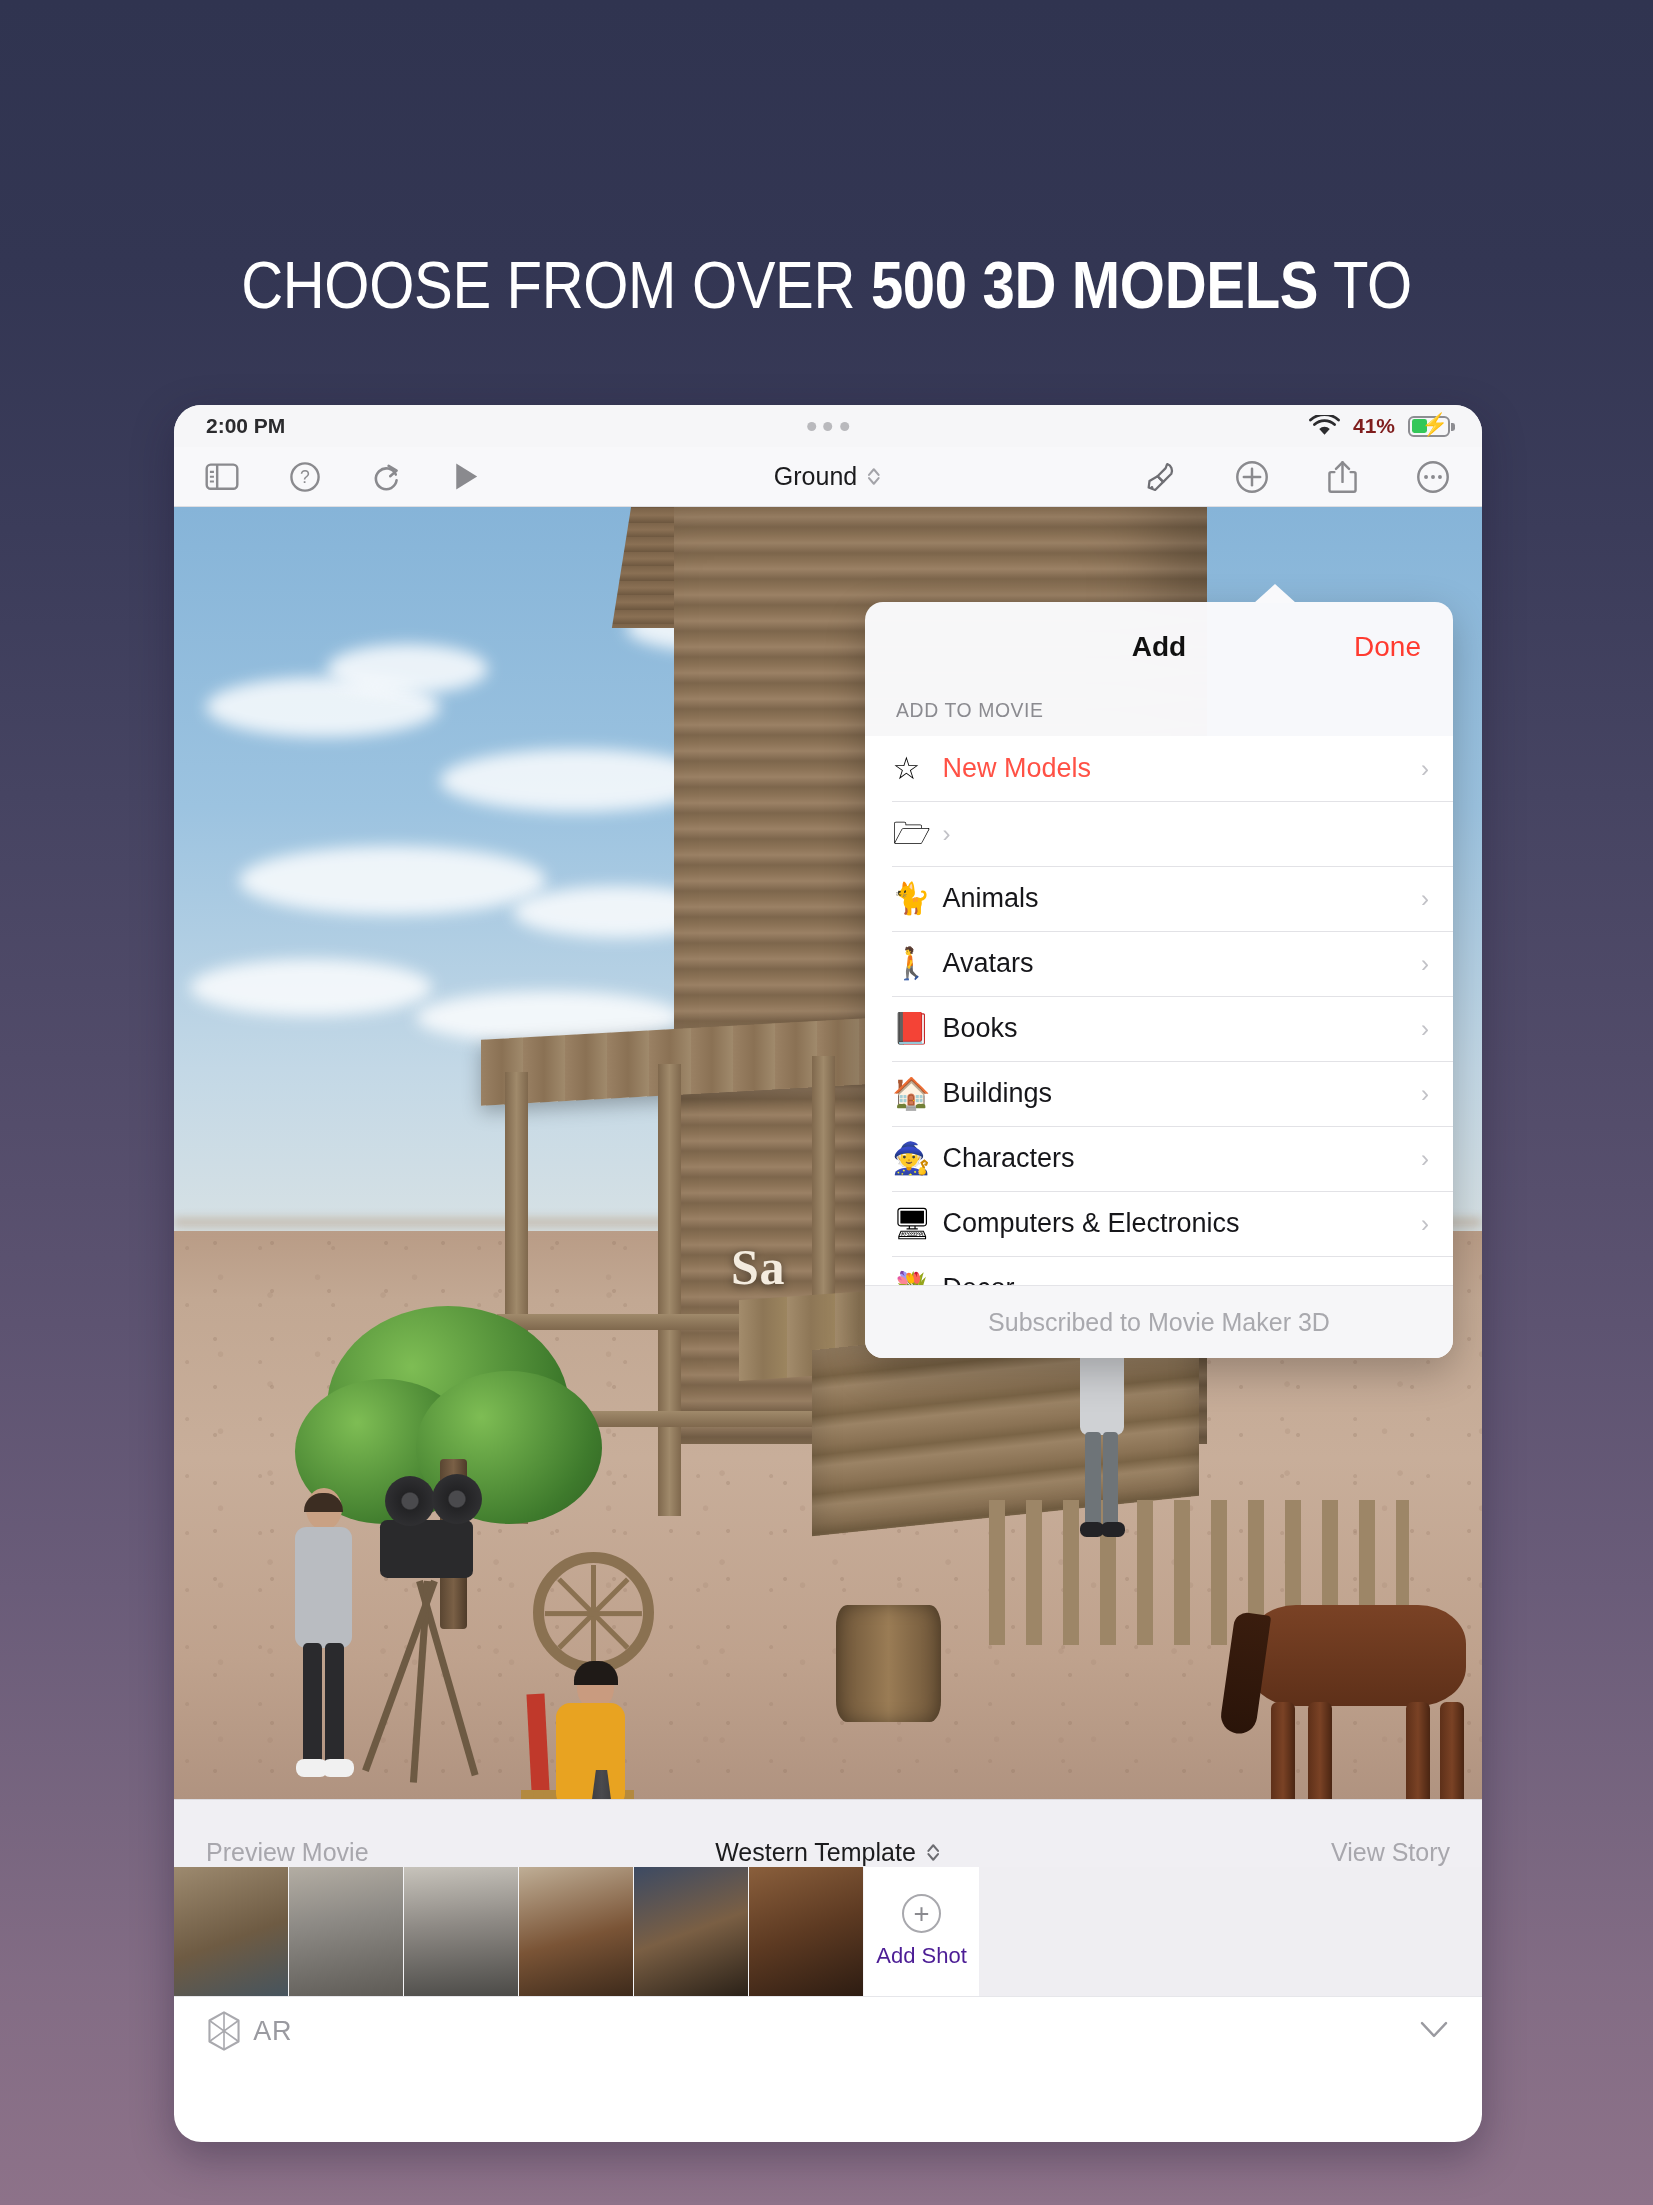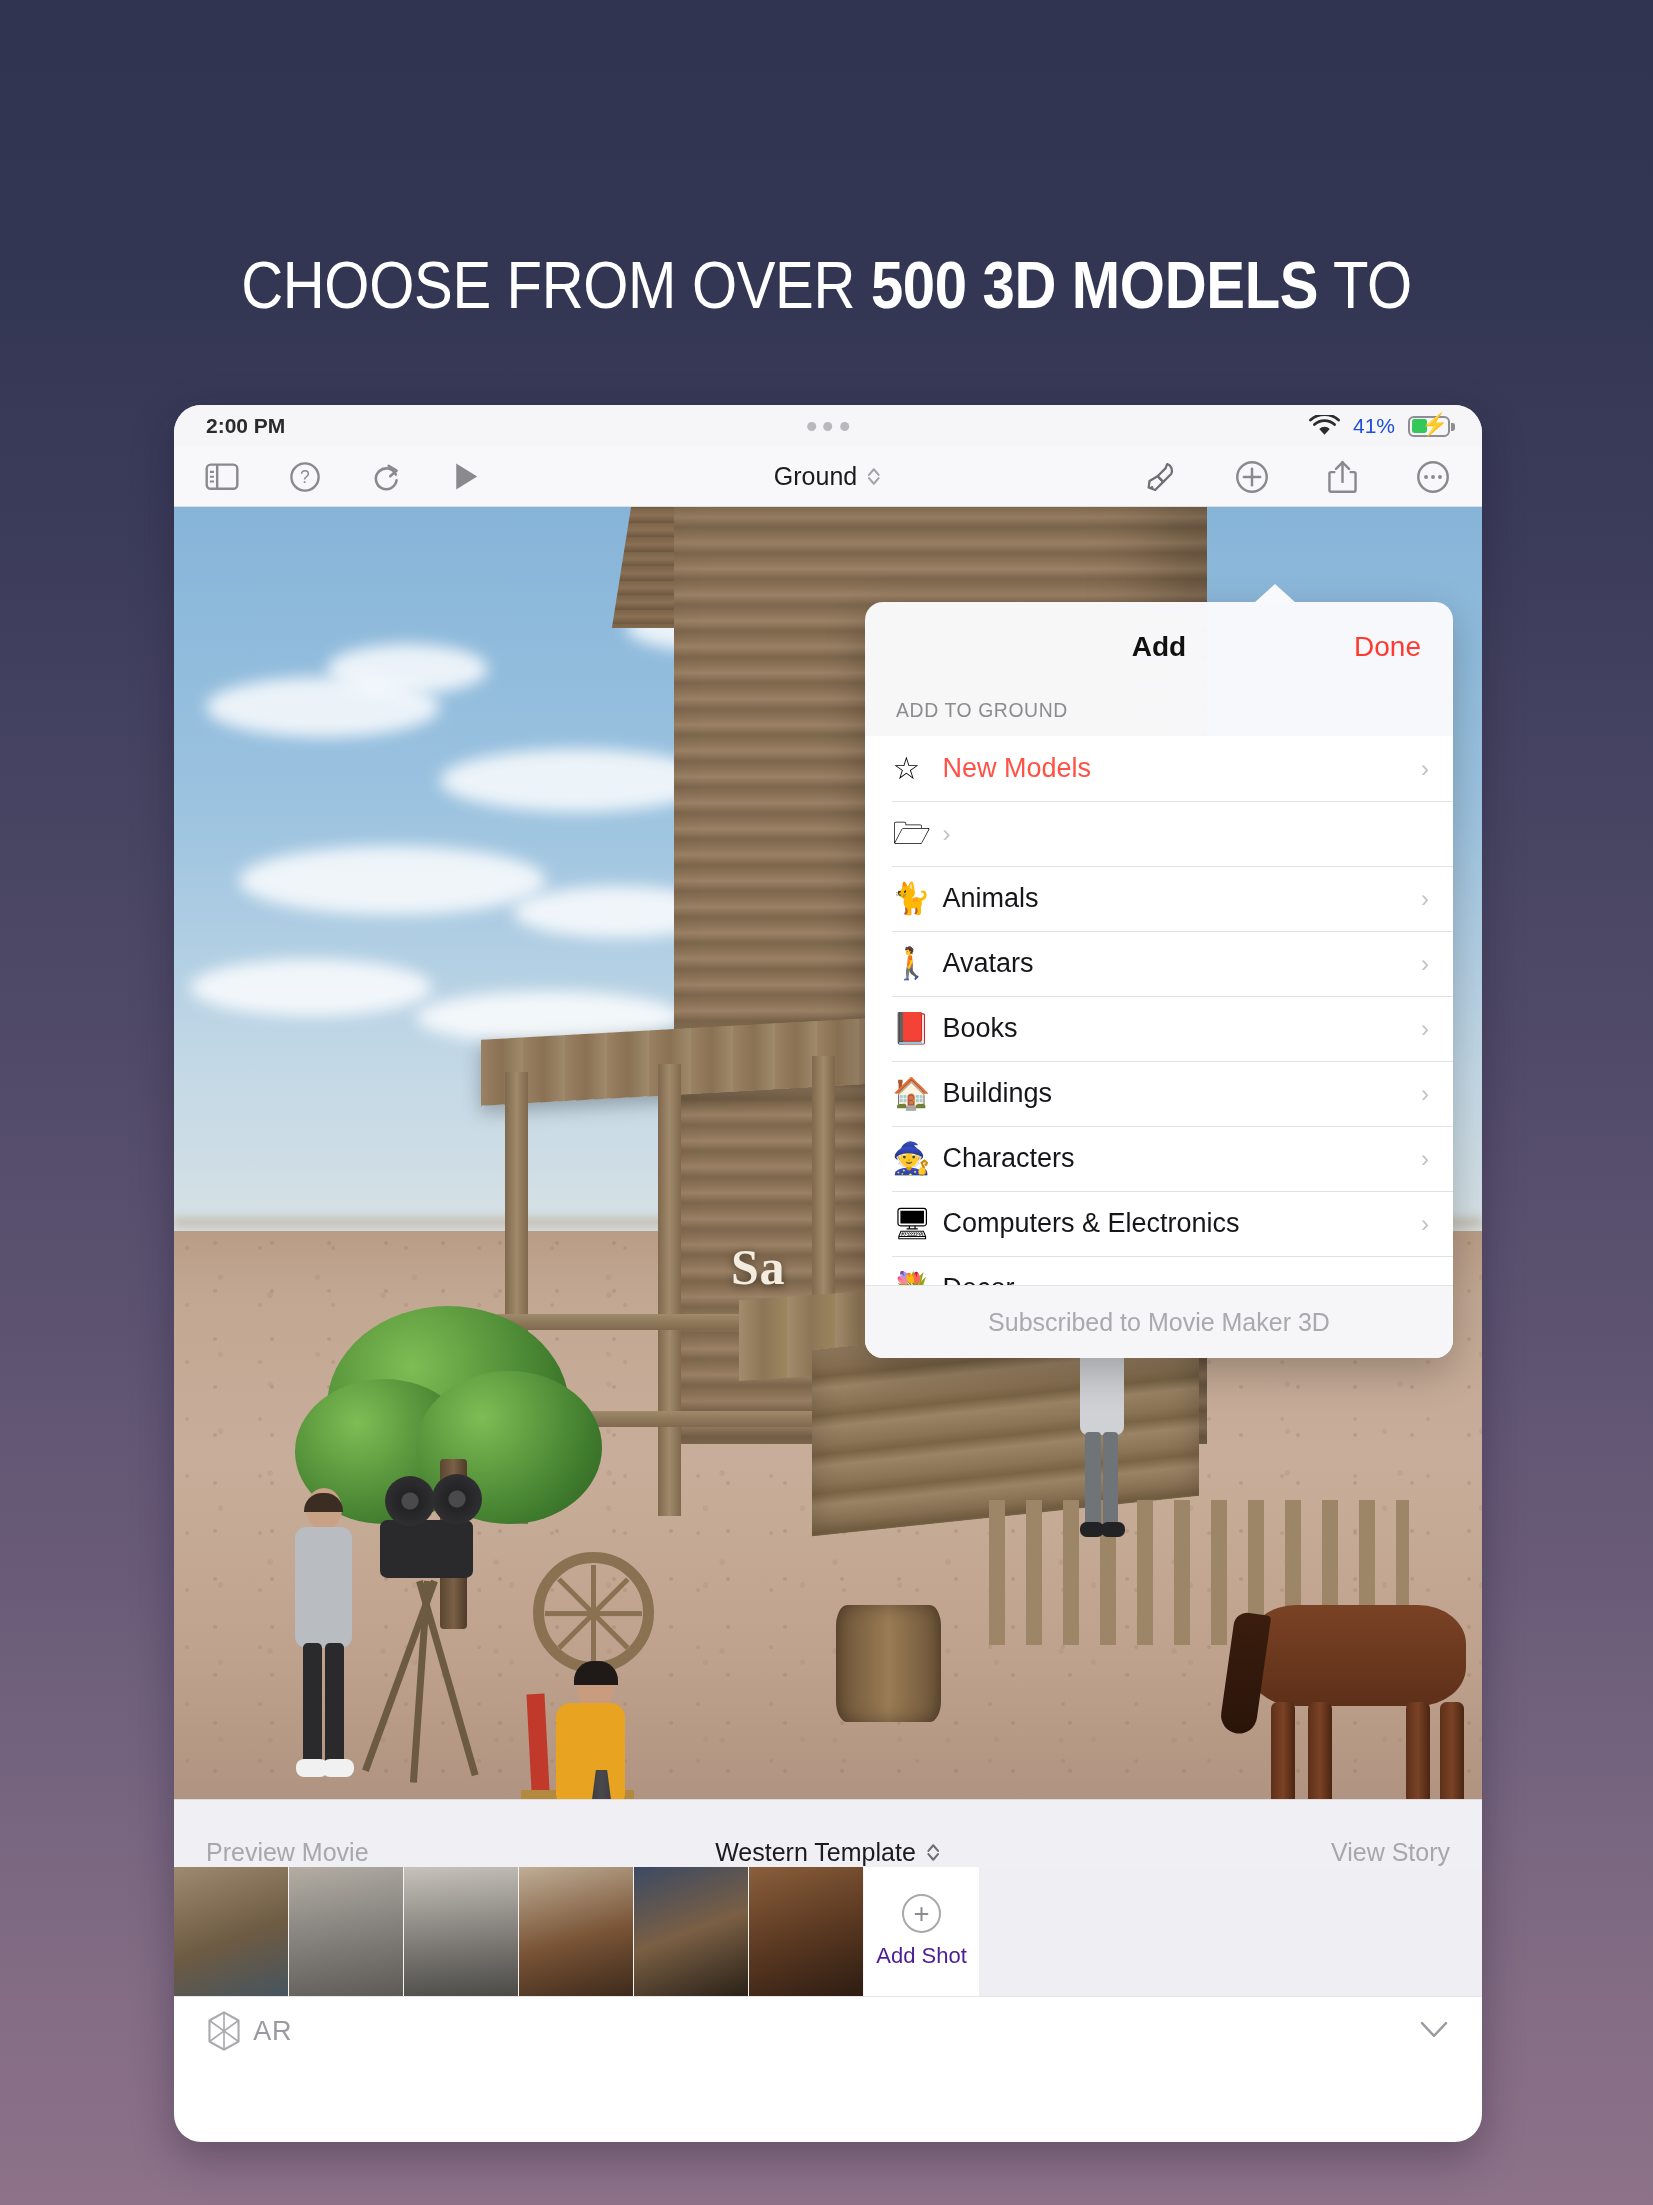--- a/index.html
+++ b/index.html
@@ -251,21 +251,21 @@
         <i></i>
         <i></i>
         <i></i>
       </span>
     <span class="sb-right">
       <svg class="wifi" width="31" height="22.6" viewBox="0 0 38 28">
         <path d="M19 24.5 L12.5 17.3 a9.4 9.4 0 0 1 13 0 Z" fill="#2b2b2e"></path>
         <path d="M6.5 11.8 a18.5 18.5 0 0 1 25 0" stroke="#2b2b2e" stroke-width="3.4" fill="none" stroke-linecap="round"></path>
         <path d="M1.6 6.2 a26 26 0 0 1 34.8 0" stroke="#2b2b2e" stroke-width="3.4" fill="none" stroke-linecap="round"></path>
       </svg>
-      <span style="font-size:21px;color:#1d4ed8;font-weight:400;">41%</span>
+      <span style="font-size:21px;color:#7f1d1d;font-weight:700;">41%</span>
       <span class="batt">
         <span class="batt-fill" style="width: 41%;"></span>
         <span class="bolt">⚡</span>
       </span>
     </span>
   </div>
 
   <div class="toolbar">
     <div class="tb-left">
       <span class="tb-ico">
@@ -428,21 +428,21 @@
       <div class="horse-leg" style="left:192px; top:121px;"></div>
       <div class="horse-tail"></div>
     </div>
 
     <div class="pop-arrow"></div>
     <div class="popover">
       <div class="pop-head">
         <span class="pop-title">Add</span>
         <span class="pop-done">Done</span>
       </div>
-      <div class="pop-section">ADD TO GROUND</div>
+      <div class="pop-section">ADD TO MOVIE</div>
       <div class="list-clip">
         <div class="pop-list" id="cat-list">
             <div class="row accent">
               <span class="row-ico">☆</span>
               <span class="row-lbl">New Models</span>
               <span class="chev">›</span>
             </div>
             <div class="row">
               <span class="row-ico">🗁</span>
               <span class="chev">›</span>

